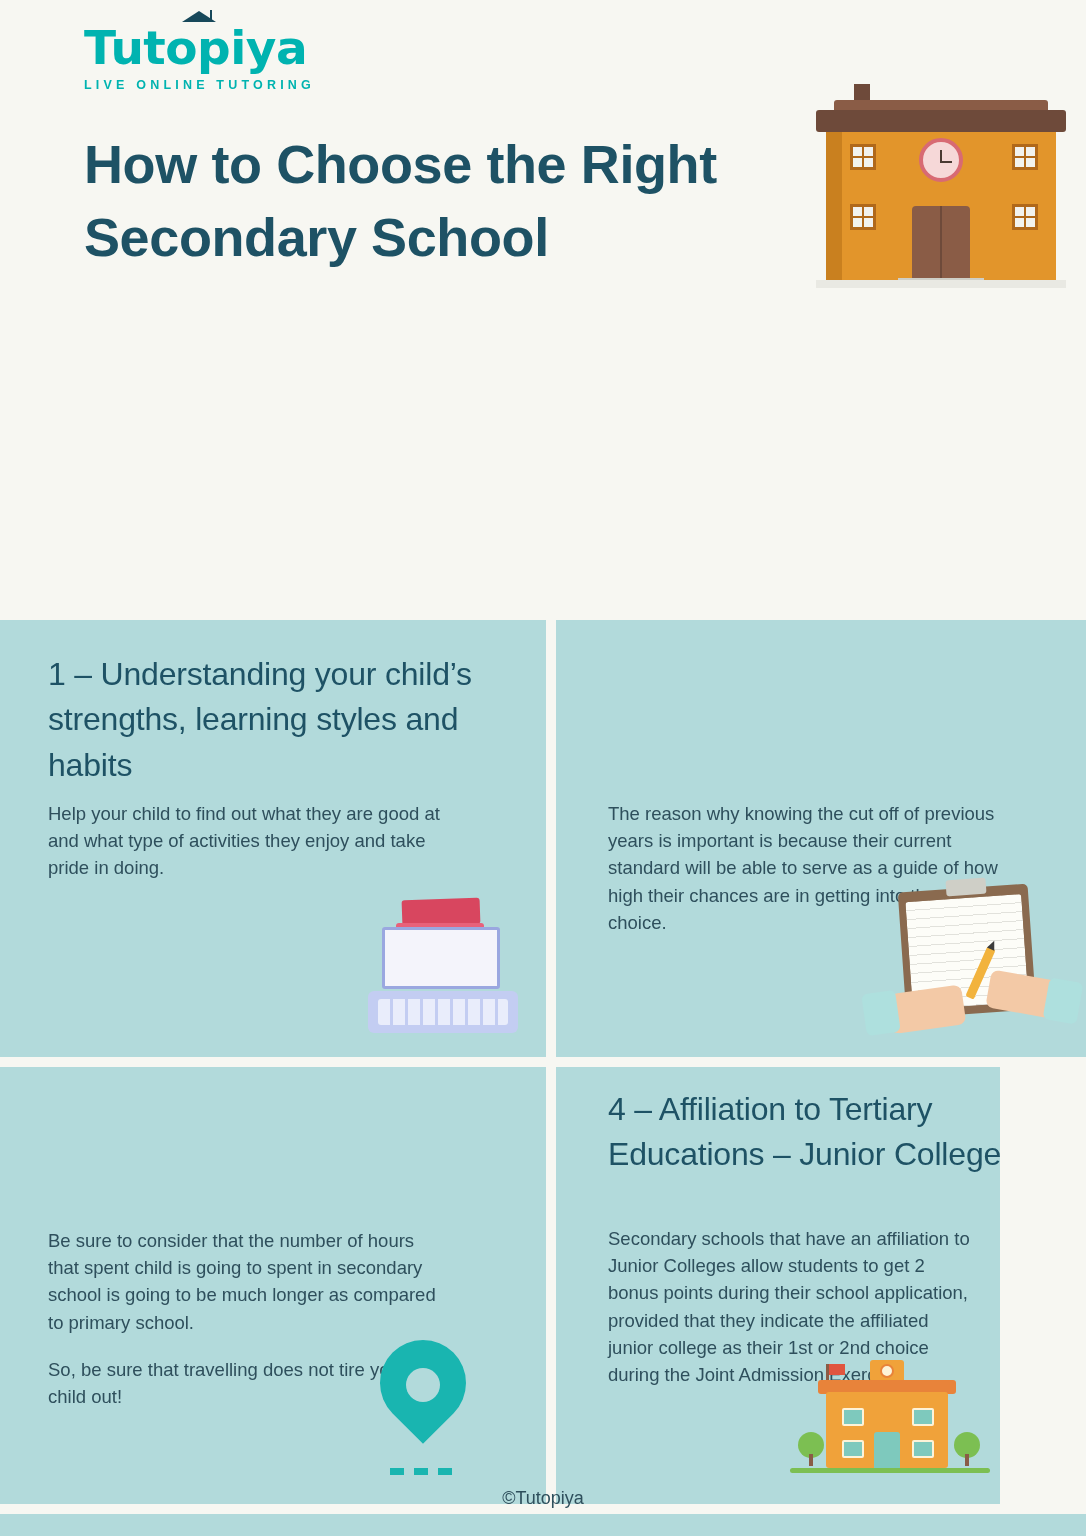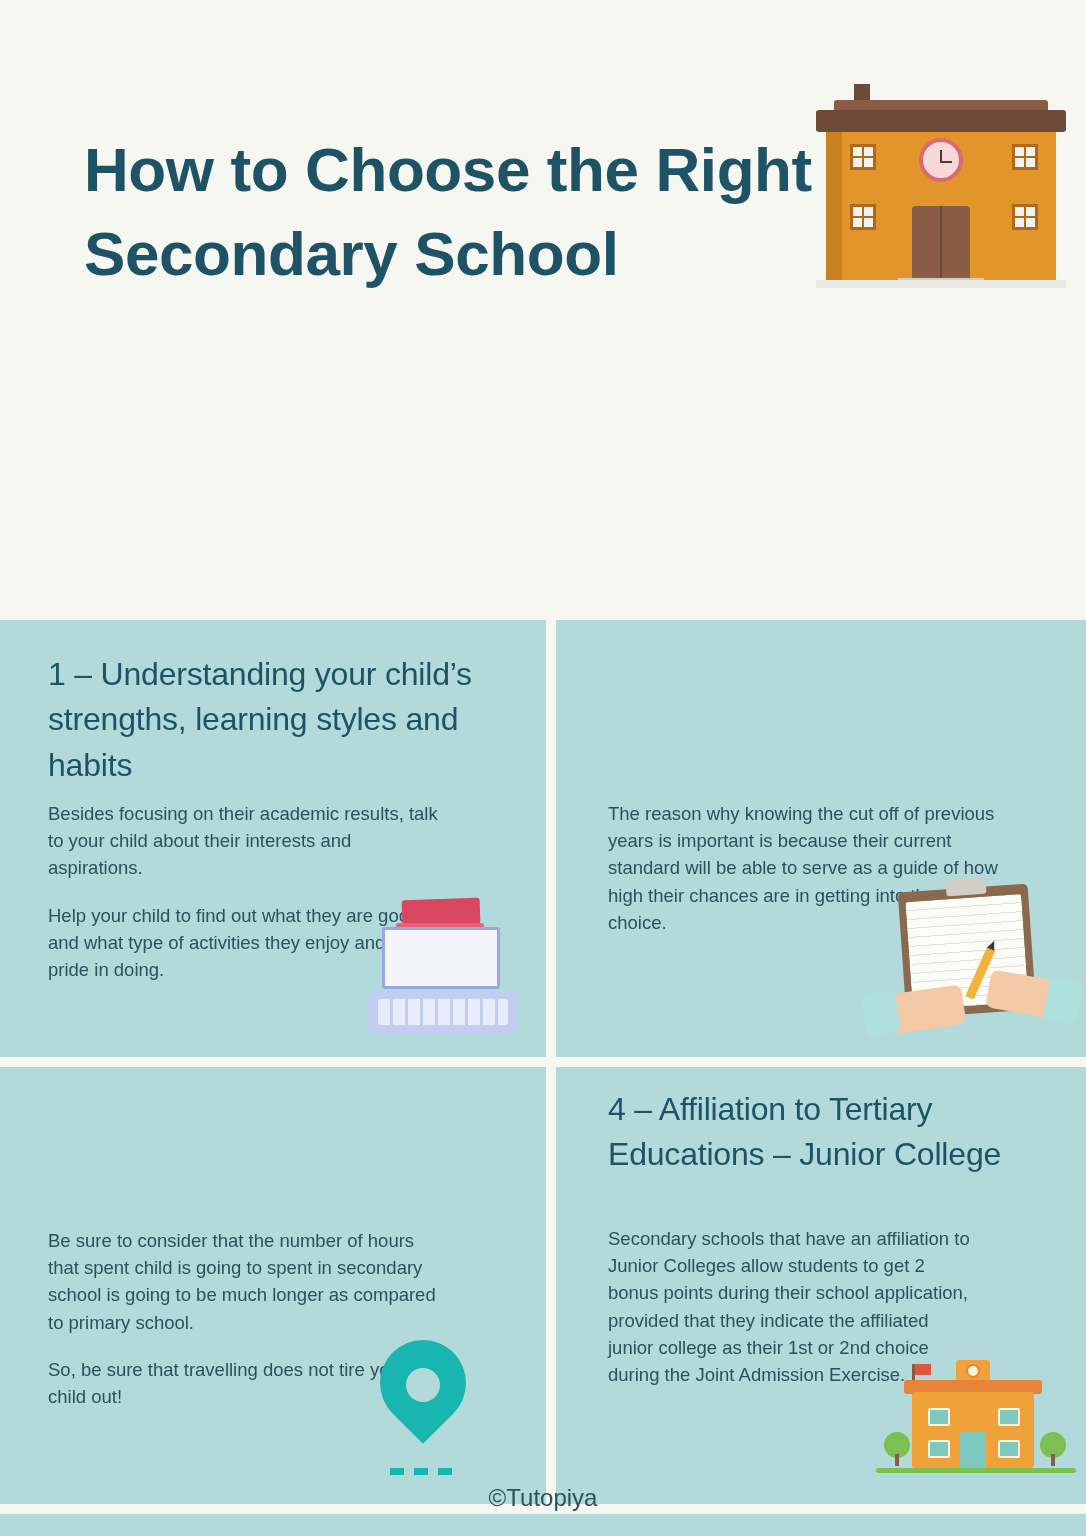--- a/index.html
+++ b/index.html
@@ -67,21 +67,21 @@
     font-size: 12.5px;
     letter-spacing: 4.2px;
     color: #00b3b0;
     font-weight: bold;
   }
   .title {
     position: absolute;
     left: 84px;
     top: 128px;
     width: 760px;
-    font-size: 62px;
+    font-size: 54px;
     line-height: 1.36;
     font-weight: bold;
     color: #1e5265;
     letter-spacing: -0.4px;
   }
 
   
   .school-illu {
     position: absolute;
     right: 20px;
@@ -205,21 +205,21 @@
     margin: 0 0 20px 0;
     font-size: 18.5px;
     line-height: 1.47;
     color: #2e4f5c;
   }
   .card-body p:last-child { margin-bottom: 0; }
 
   #card1 { left: 0px;   top: 310px; width: 546px; height: 437px; }
   #card2 { left: 556px; top: 310px; width: 530px; height: 437px; }
   #card3 { left: 0px;   top: 757px; width: 546px; height: 437px; }
-  #card4 { left: 556px; top: 757px; width: 530px; height: 437px; }
+  #card4 { left: 556px; top: 757px; width: 444px; height: 437px; }
   #card5 { left: 0px;   top: 1204px; width: 1086px; height: 272px; }
 
   #card1 .card-head { position: absolute; left: 48px; top: 32px; width: 455px; }
   #card1 .card-body { position: absolute; left: 48px; top: 180px; width: 400px; }
   #card2 .card-head { position: absolute; left: 52px; top: 32px; width: 420px; }
   #card2 .card-body { position: absolute; left: 52px; top: 180px; width: 420px; }
   #card3 .card-head { position: absolute; left: 48px; top: 60px; width: 430px; }
   #card3 .card-body { position: absolute; left: 48px; top: 160px; width: 390px; }
   #card4 .card-head { position: absolute; left: 52px; top: 20px; width: 430px; }
   #card4 .card-body { position: absolute; left: 52px; top: 158px; width: 370px; }
@@ -493,32 +493,42 @@
   }
 
   
   .footer {
     position: absolute;
     left: 0;
     top: 1476px;
     width: 1086px;
     height: 60px;
     text-align: center;
-    font-size: 24px;
+    font-size: 18px;
     color: #2e4f5c;
     line-height: 44px;
   }
 </style>
 </head>
 <body>
 
 <div class="page">
 
   <div class="header">
 
+    <div class="logo-wrap">
+      <div class="logo-text">
+        <span>Tutopiya</span>
+        <span class="logo-cap">
+          <span class="cap-top"></span>
+          <span class="cap-tassel"></span>
+        </span>
+      </div>
+      <div class="logo-sub">LIVE ONLINE TUTORING</div>
+    </div>
 
     <div class="title">How to Choose the Right Secondary School</div>
 
     <div class="school-illu">
       <div class="sch-chimney"></div>
       <div class="sch-roof2"></div>
       <div class="sch-roof"></div>
       <div class="sch-body"></div>
       <div class="sch-body-dark"></div>
       <div class="sch-clock"></div>
@@ -530,21 +540,20 @@
       <div class="sch-steps"></div>
       <div class="sch-base"></div>
     </div>
   </div>
 
   <div class="grid">
 
     <div class="card" id="card1">
       <div class="card-head">1 – Understanding your child’s strengths, learning styles and habits</div>
       <div class="card-body">
-        <p>Besides focusing on their academic results, talk to your child about their interests and aspirations.</p>
         <p>Help your child to find out what they are good at and what type of activities they enjoy and take pride in doing.</p>
       </div>
       <div class="laptop">
         <div class="book-red"></div>
         <div class="book-pink"></div>
         <div class="book-stripe"></div>
         <div class="lap-screen"></div>
         <div class="lap-base"></div>
         <div class="lap-keys"></div>
       </div>

